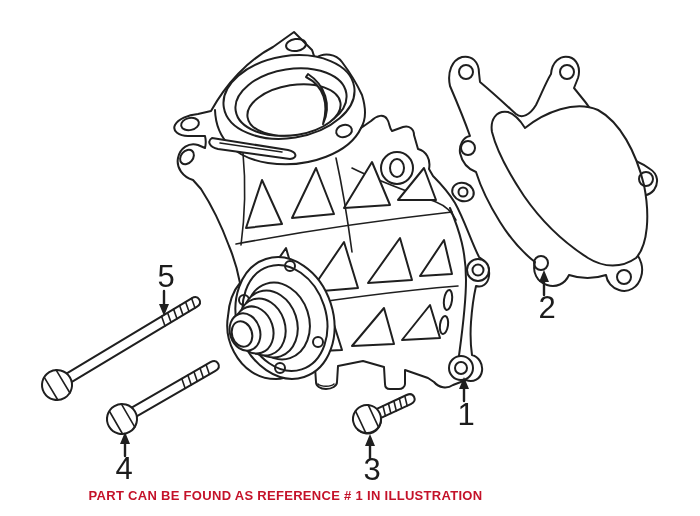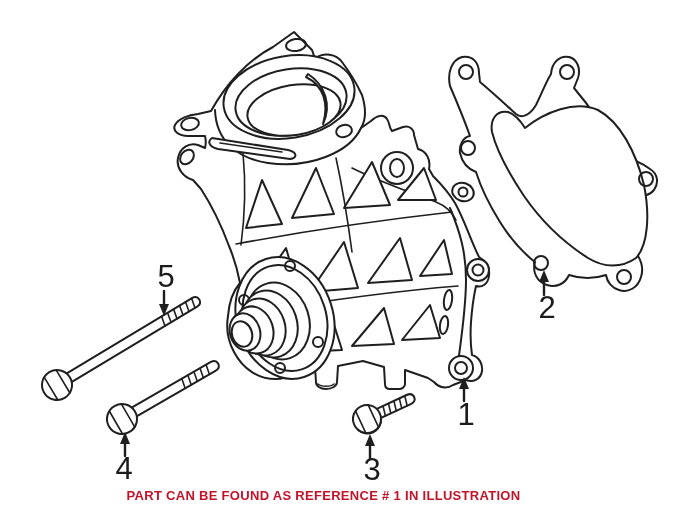--- a/index.html
+++ b/index.html
@@ -4,21 +4,21 @@
 <style>
   html,body{margin:0;padding:0;background:#fff;}
   .stage{position:relative;width:700px;height:516px;background:#ffffff;overflow:hidden;
          font-family:"Liberation Sans", sans-serif;}
   .stage svg{position:absolute;left:0;top:0;}
   .callout-num{position:absolute;transform:translate(-50%,-50%);
                font-family:"Liberation Sans", sans-serif;font-size:31px;font-weight:400;
                color:#1c1c1c;line-height:1;user-select:none;}
   .caption{position:absolute;left:0;top:488px;width:571px;text-align:center;
            font-family:"Liberation Sans", sans-serif;font-size:13px;font-weight:700;
-           letter-spacing:.3px;color:#c41229;padding-left:38px;}
+           letter-spacing:.3px;color:#c41229;}
   .ln{stroke:#1f1f1f;stroke-width:2;fill:none;stroke-linejoin:round;stroke-linecap:round;}
   .wh{stroke:#1f1f1f;stroke-width:2;fill:#ffffff;stroke-linejoin:round;stroke-linecap:round;}
   .th{stroke:#1f1f1f;stroke-width:1.6;fill:none;stroke-linecap:round;}
   .ar{stroke:#1f1f1f;stroke-width:2.4;fill:none;stroke-linecap:round;}
   .ah{fill:#1f1f1f;stroke:none;}
 </style>
 </head>
 <body>
 
 <div class="stage">

